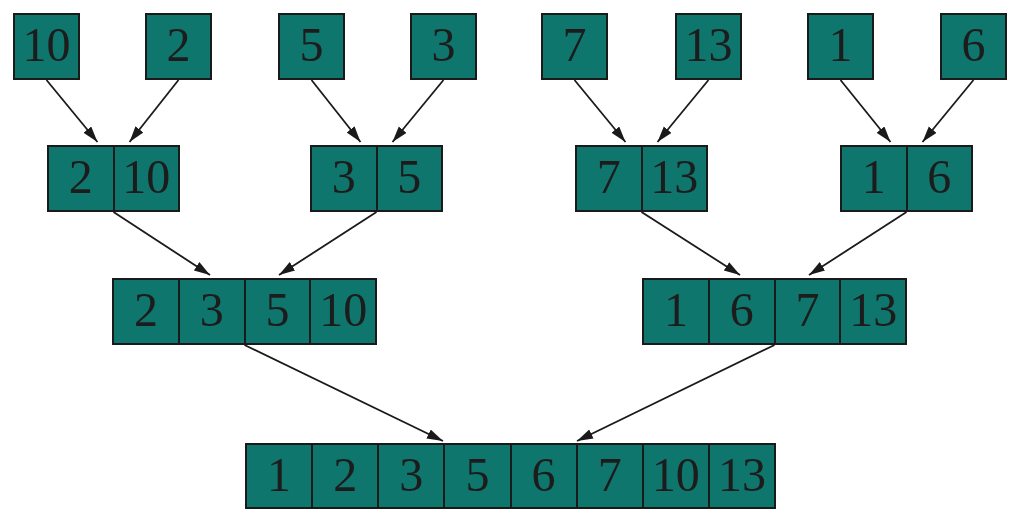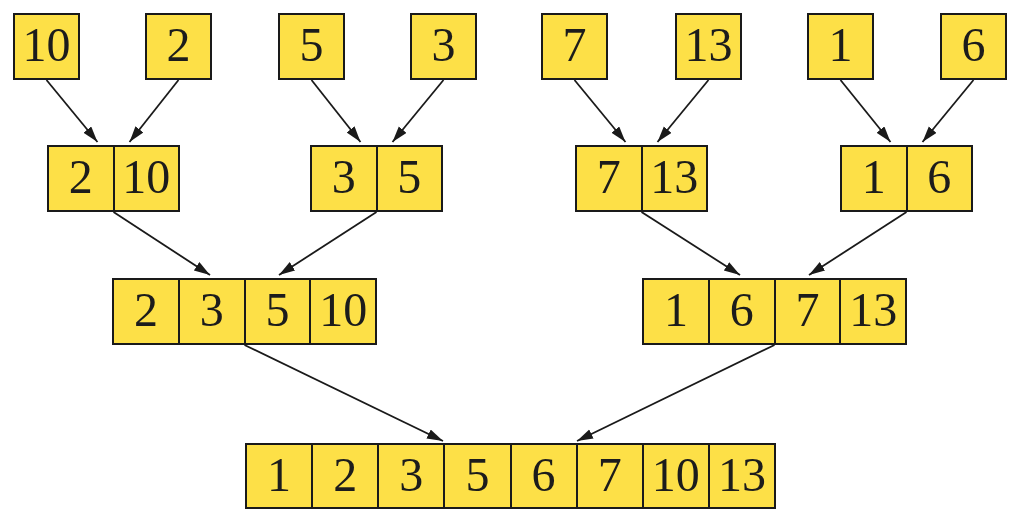--- a/index.html
+++ b/index.html
@@ -28,21 +28,21 @@
   }
   .arrow-layer line {
     stroke: #1a1a1a;
     stroke-width: 1.8;
   }
   .abox {
     position: absolute;
     display: flex;
     box-sizing: border-box;
     border: 2px solid #1a1a1a;
-    background: #fde047;
+    background: #0f766e;
   }
   .abox .cell {
     flex: 1 1 0;
     display: flex;
     align-items: center;
     justify-content: center;
     font-size: 48px;
     line-height: 1;
     color: #1c1c1c;
     padding-bottom: 3px;

